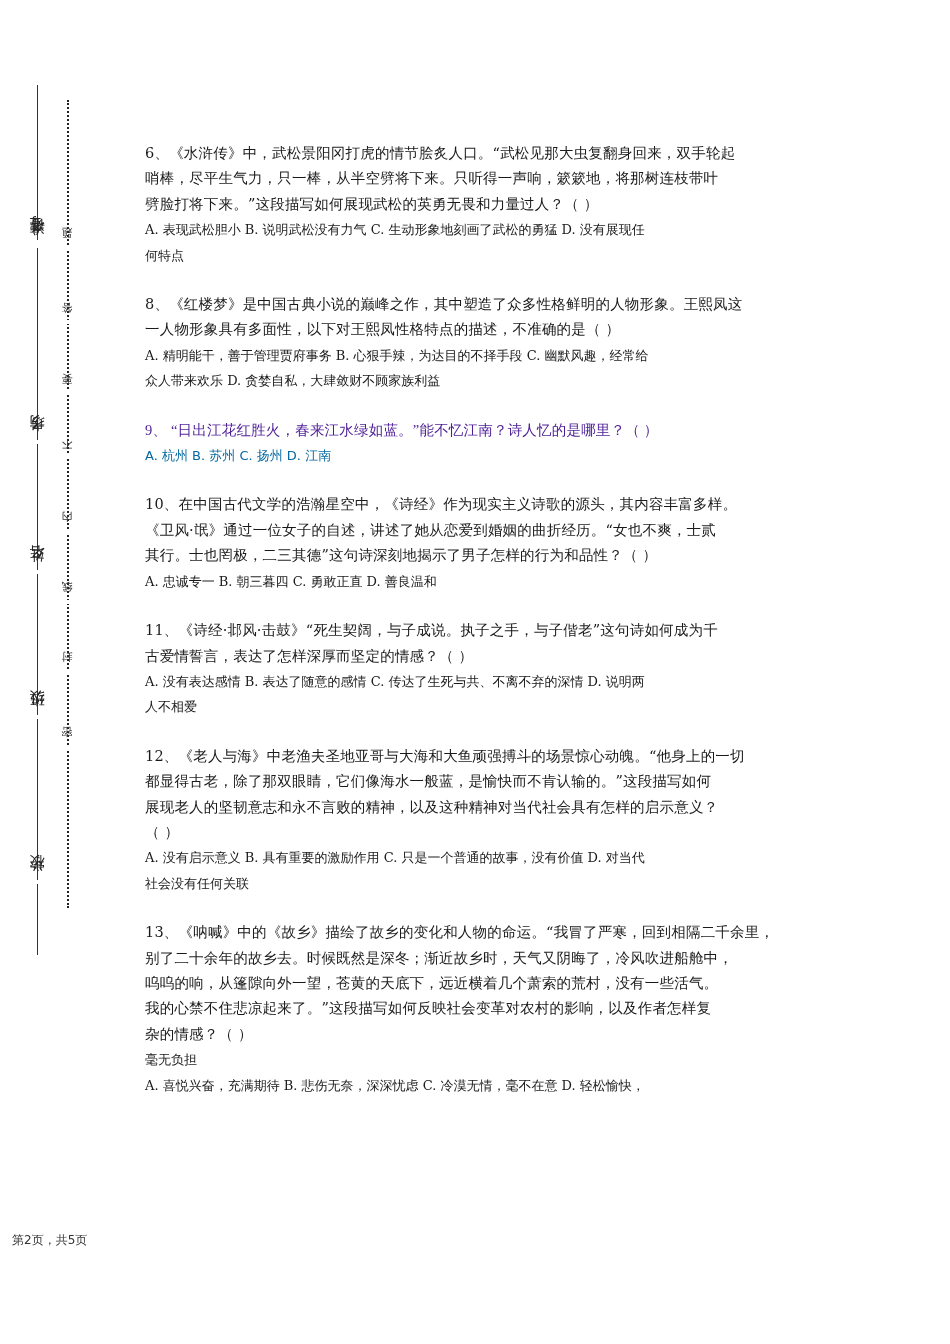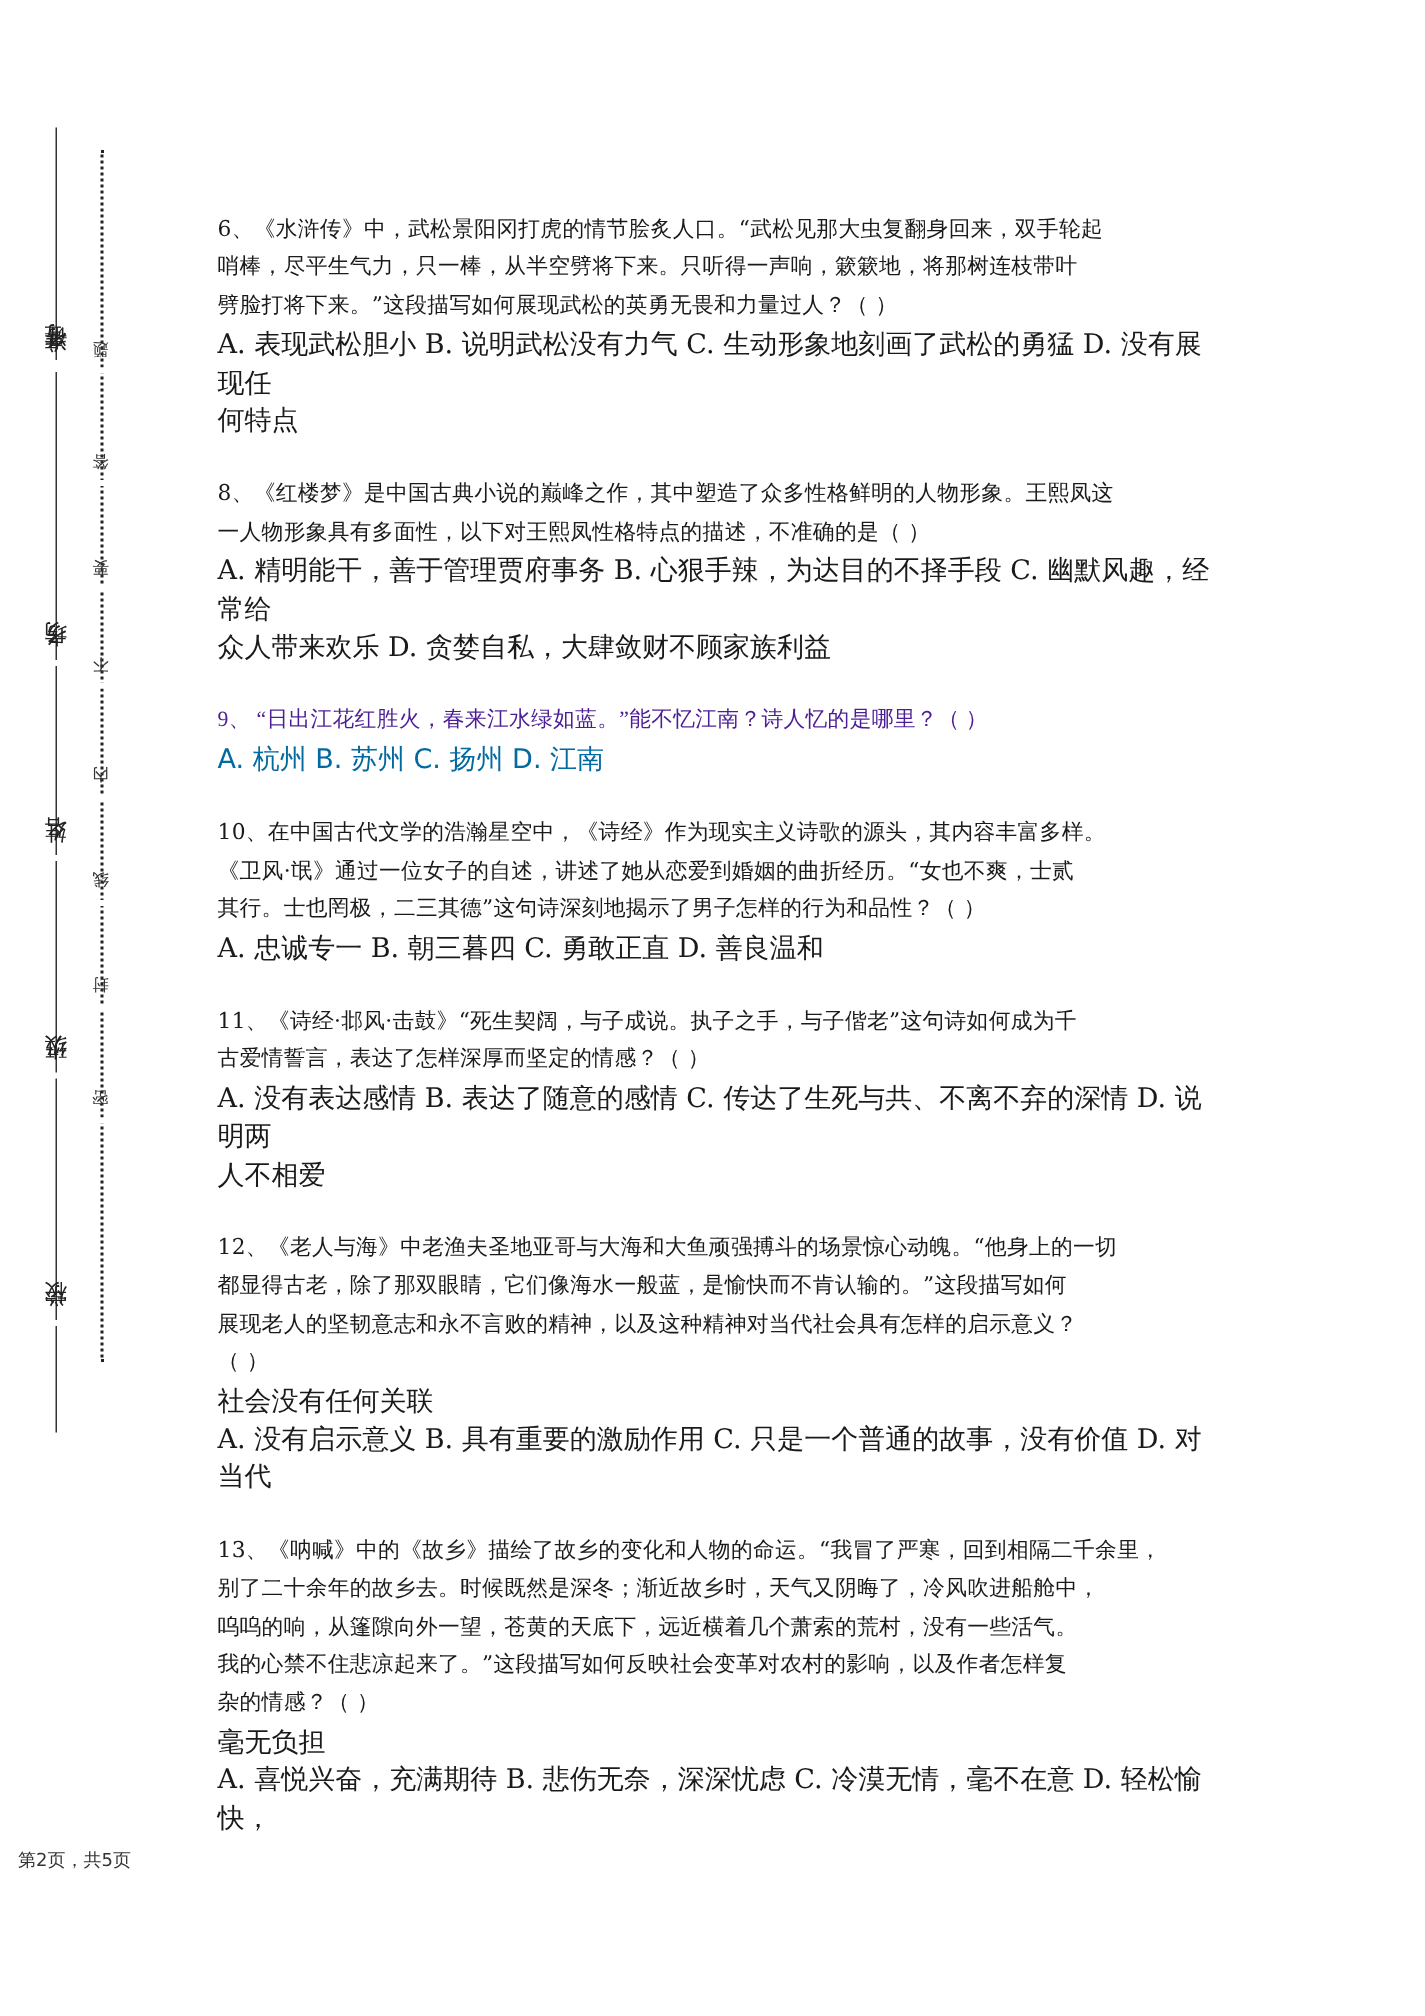--- a/index.html
+++ b/index.html
@@ -6,21 +6,21 @@
   body { width:950px; height:1344px; position:relative; overflow:hidden;
          font-family:"DejaVu Serif", "Liberation Serif", serif; color:#1a1a1a; }
   .margin { position:absolute; left:0; top:0; width:110px; height:1344px; }
   .solid-line { position:absolute; left:37px; width:1px; background:#333; }
   .dotted-line { position:absolute; left:67px; width:0; border-left:2px dotted #222; }
   .field-label { position:absolute; left:22px; width:30px; font-size:15px; writing-mode:vertical-rl; transform:rotate(180deg); background:#fff; text-align:center; line-height:30px; letter-spacing:2px; color:#222; }
   .seal-char { position:absolute; left:58px; width:20px; font-size:11px; writing-mode:vertical-rl; transform:rotate(180deg); background:#fff; text-align:center; line-height:20px; color:#333; padding:2px 0; }
   .content { position:absolute; left:145px; top:117px; width:670px;margin-top:24px; }
   .question { margin-bottom:24px; }
   .qline { font-size:14.5px; line-height:25.4px; margin:0; white-space:nowrap; letter-spacing:0.2px; }
-  .opts { font-size:18px; line-height:25.4px; margin:0; }
+  .opts { font-size:13px; line-height:25.4px; margin:0; }
   .opts.sans { font-family:"DejaVu Sans", "Liberation Sans", sans-serif; color:#0369a1; }
   .stem.sans { font-family:Liberation Serif, serif; color:#4c1d95; }
   .footer { position:absolute; top:1232px; left:12px; width:950px; text-align:left; font-size:12px; color:#333; font-family:"DejaVu Sans", "Liberation Sans", sans-serif; }
 </style>
 </head>
 <body>
 
 <div class="margin">
   <div class="solid-line" style="top:85px;height:870px;"></div>
   <div class="dotted-line" style="top:100px;height:808px;"></div>
@@ -76,22 +76,22 @@
     <p class="qline">古爱情誓言，表达了怎样深厚而坚定的情感？（ ）</p>
     <p class="opts">A. 没有表达感情 B. 表达了随意的感情 C. 传达了生死与共、不离不弃的深情 D. 说明两</p>
     <p class="opts">人不相爱</p>
   </div>
 
   <div class="question">
     <p class="qline">12、《老人与海》中老渔夫圣地亚哥与大海和大鱼顽强搏斗的场景惊心动魄。“他身上的一切</p>
     <p class="qline">都显得古老，除了那双眼睛，它们像海水一般蓝，是愉快而不肯认输的。”这段描写如何</p>
     <p class="qline">展现老人的坚韧意志和永不言败的精神，以及这种精神对当代社会具有怎样的启示意义？</p>
     <p class="qline">（ ）</p>
+    <p class="opts">A. 没有启示意义 B. 具有重要的激励作用 C. 只是一个普通的故事，没有价值 D. 对当代</p>
     <p class="opts">社会没有任何关联</p>
-    <p class="opts">A. 没有启示意义 B. 具有重要的激励作用 C. 只是一个普通的故事，没有价值 D. 对当代</p>
   </div>
 
   <div class="question">
     <p class="qline">13、《呐喊》中的《故乡》描绘了故乡的变化和人物的命运。“我冒了严寒，回到相隔二千余里，</p>
     <p class="qline">别了二十余年的故乡去。时候既然是深冬；渐近故乡时，天气又阴晦了，冷风吹进船舱中，</p>
     <p class="qline">呜呜的响，从篷隙向外一望，苍黄的天底下，远近横着几个萧索的荒村，没有一些活气。</p>
     <p class="qline">我的心禁不住悲凉起来了。”这段描写如何反映社会变革对农村的影响，以及作者怎样复</p>
     <p class="qline">杂的情感？（ ）</p>
     <p class="opts">毫无负担</p>
     <p class="opts">A. 喜悦兴奋，充满期待 B. 悲伤无奈，深深忧虑 C. 冷漠无情，毫不在意 D. 轻松愉快，</p>

